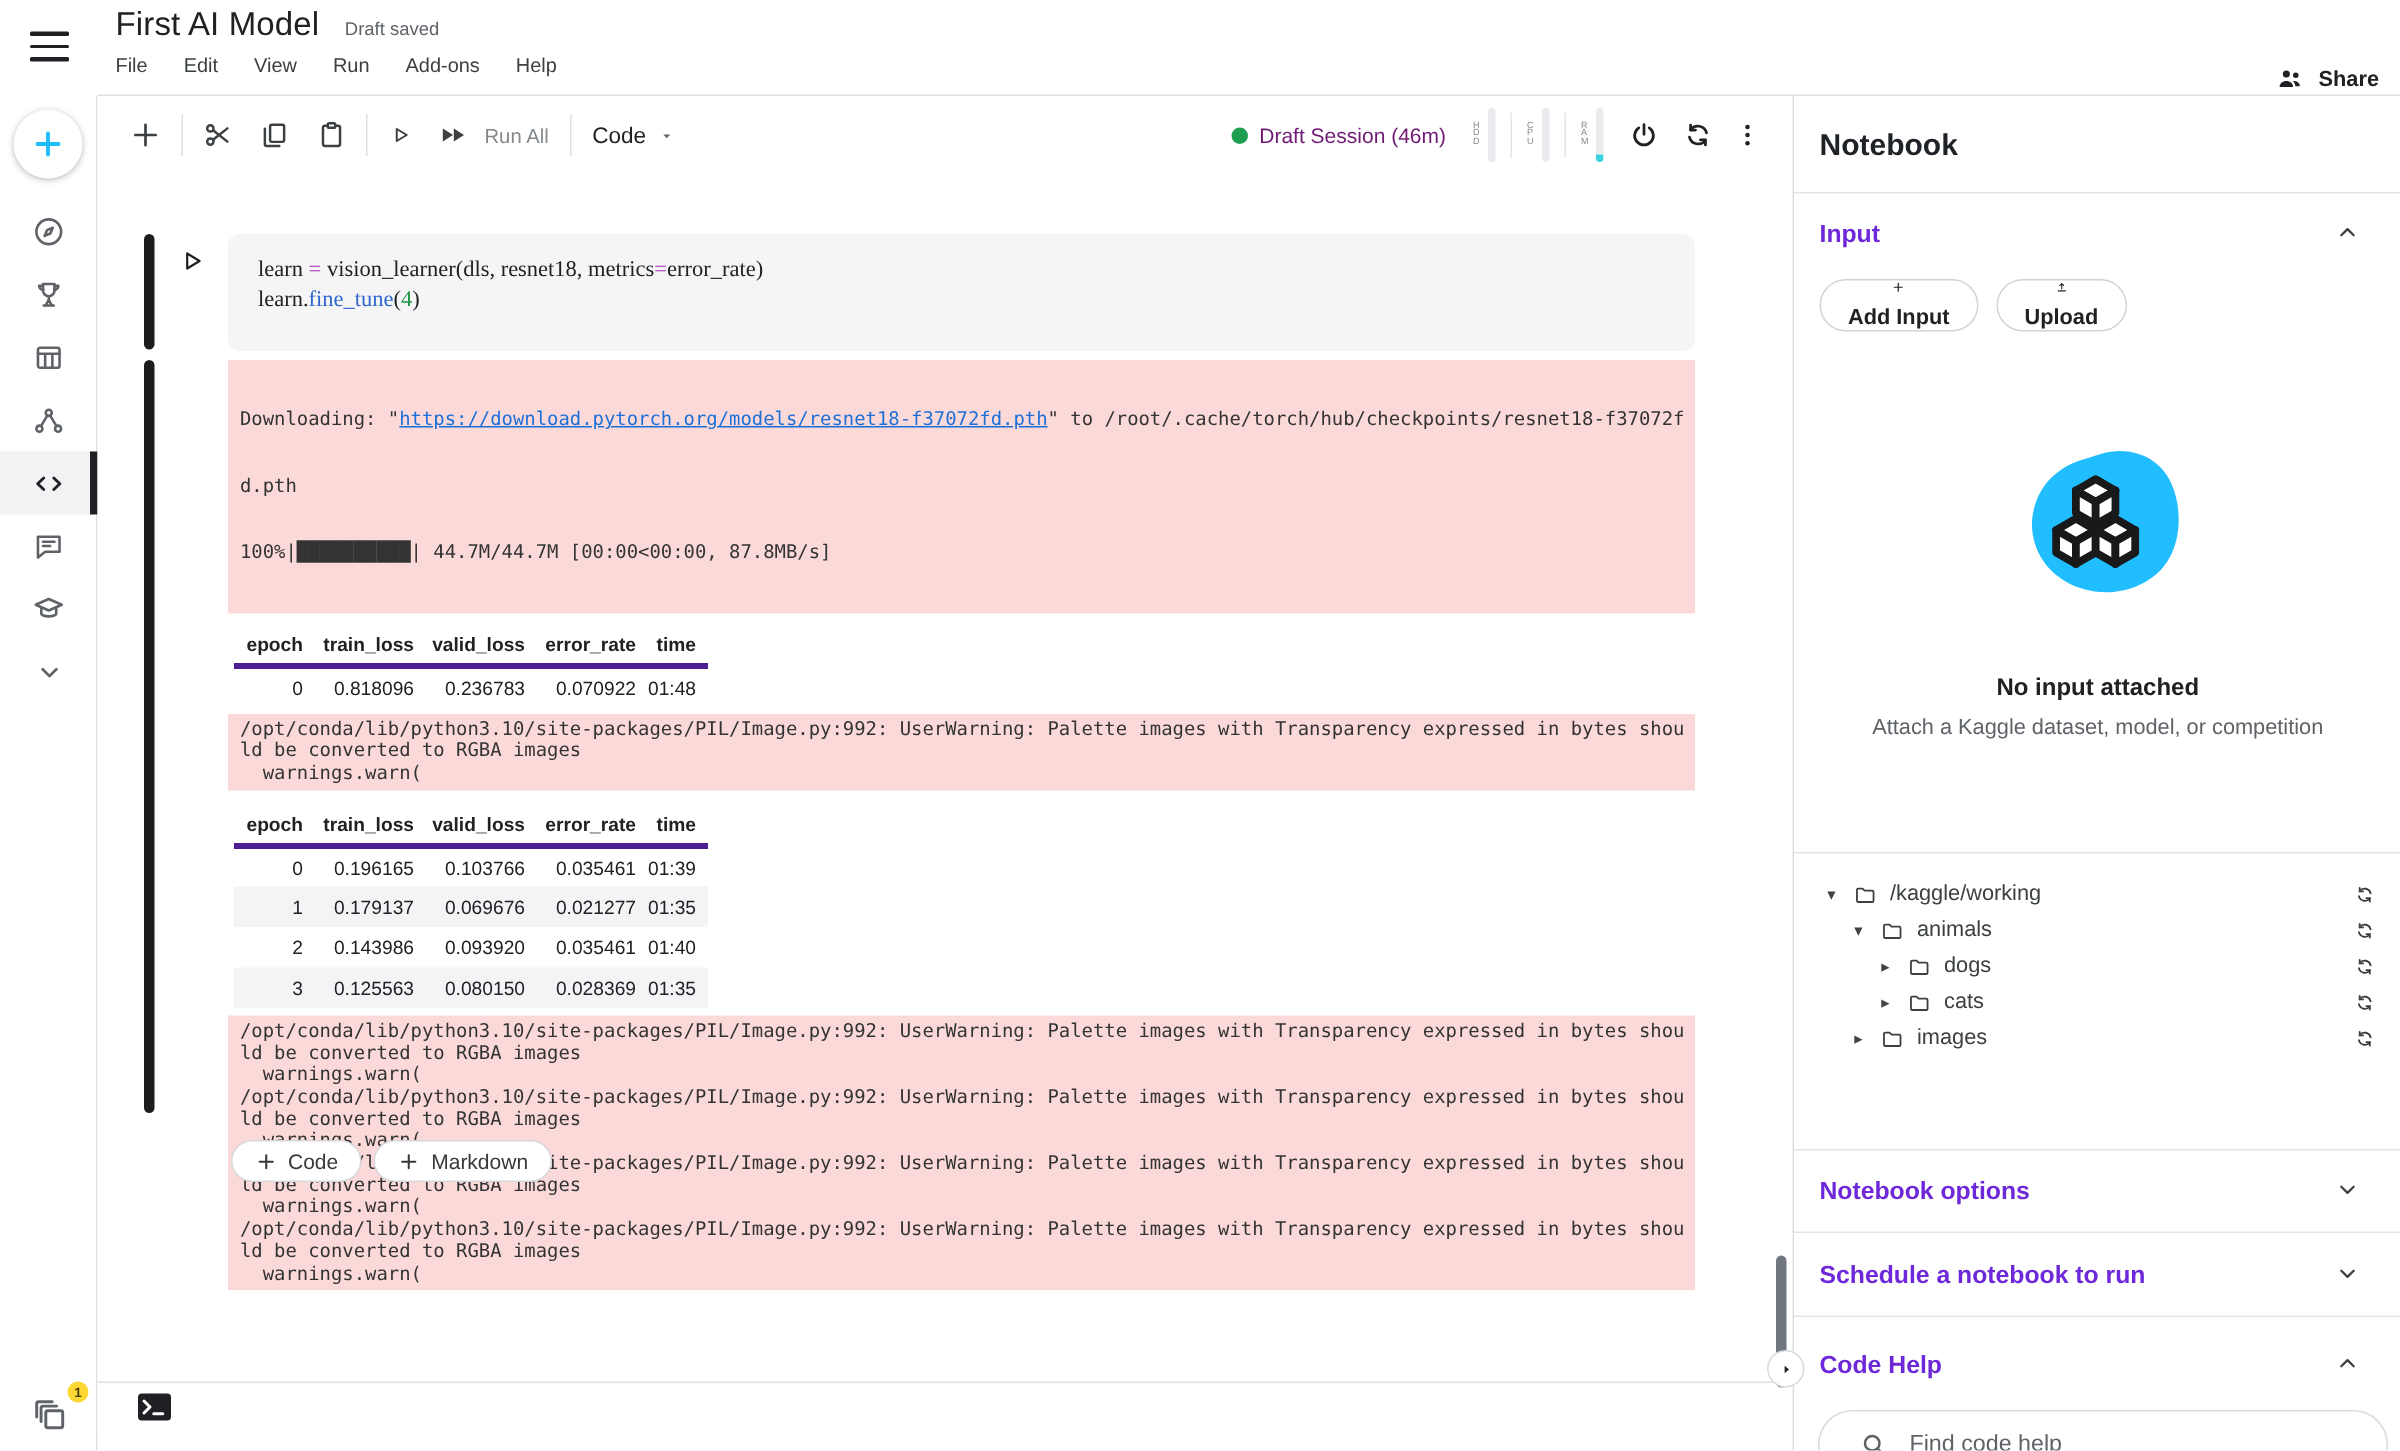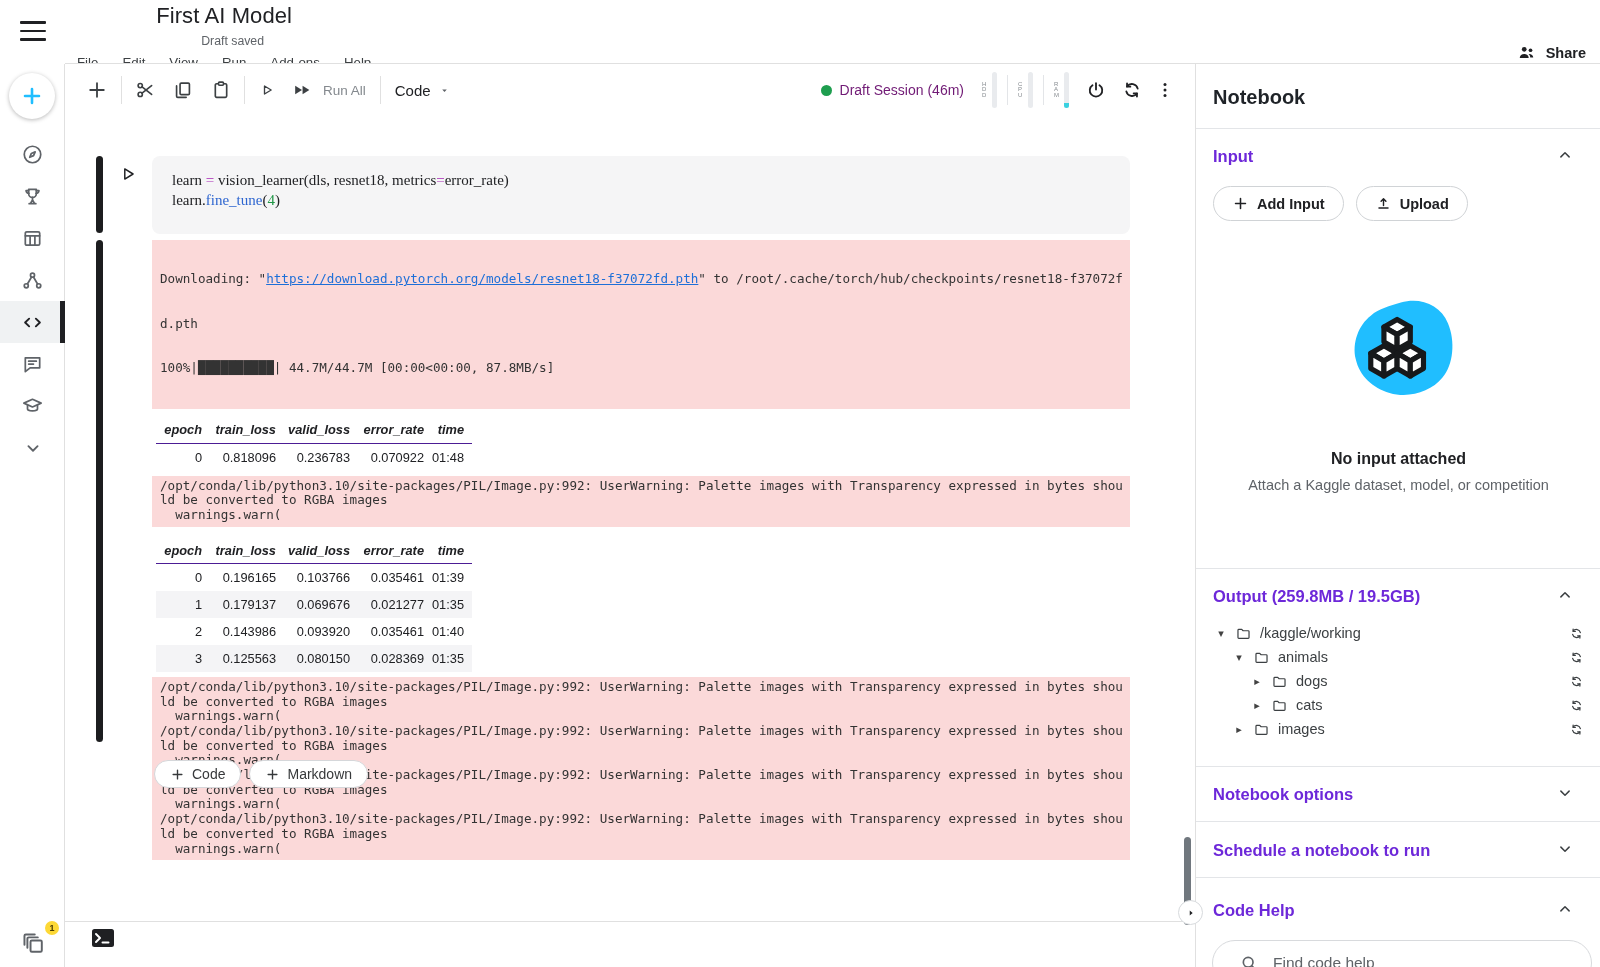--- a/index.html
+++ b/index.html
@@ -10,21 +10,21 @@
   svg.ic { fill:none; stroke:currentColor; stroke-width:1.8; stroke-linecap:round; stroke-linejoin:round; display:block; }
   svg.icf { fill:currentColor; stroke:none; display:block; }
 
   
   .topbar { position:absolute; left:0; top:0; width:1600px; height:63px; background:#fff; }
   .header-border { position:absolute; left:65px; top:63px; right:0; height:1px; background:#e0e0e0; }
   .hamburger { position:absolute; left:20px; top:19px; width:27px; height:24px; background:none; border:none; cursor:pointer;
     display:flex; flex-direction:column; justify-content:space-between; padding:2px 0; }
   .hamburger span { display:block; width:26px; height:2.6px; background:#1f2023; border-radius:1px; }
   .title-block { position:absolute; left:77px; top:3px; }
-  .title-row { display:flex; align-items:center;flex-direction:column; }
+  .title-row { display:flex; align-items:center; }
   .title-row h1 { font-size:22px; font-weight:400; color:#202124; letter-spacing:.1px; }
   .draft-status { margin-left:17px; margin-top:5px; font-size:12.3px; color:#5f6368; }
   .menubar { display:flex; gap:24px; margin-top:7px; font-size:13.3px; color:#3c4043; }
   .menubar span { cursor:pointer; }
   .header-actions { position:absolute; right:14px; top:0; height:63px; display:flex; align-items:flex-end; gap:26px; }
   .share-btn { display:flex; align-items:center; gap:9px; background:none; border:none; font-family:inherit;
     font-size:14.5px; font-weight:700; color:#202124; cursor:pointer; }
   .save-pill { display:flex; align-items:center; height:38px; border-radius:19px; background:#1d1e20; color:#fff;
     padding-left:16px; cursor:pointer; }
   .save-pill .sv-label { margin-left:9px; font-size:14.5px; font-weight:700; }
@@ -72,21 +72,21 @@
   .tk-op { color:#a725b5; }
   .tk-fn { color:#2e66d0; }
   .tk-num { color:#1f9646; }
 
   .outputs { position:absolute; left:87px; top:176px; width:978px; }
   .stderr { background:#fbd9d9; color:#333; font-family:"DejaVu Sans Mono","Liberation Mono",monospace;
     font-size:12.6px; line-height:14.7px; padding:3px 8px 4px; white-space:pre; overflow:hidden; }
   .stderr a { color:#1d6fd8; text-decoration:underline; cursor:pointer; }
   .epoch-table { border-collapse:collapse; margin-left:4px; margin-top:0; font-size:12.8px; color:#202124; }
   .epoch-table th, .epoch-table td { text-align:right; padding:5px 0; height:27px; padding-right:0; }
-  .epoch-table th { font-weight:700; border-bottom:1px solid #4c1d95;font-style:italic; }
+  .epoch-table th { font-weight:700; border-bottom:4px solid #4c1d95; }
   .epoch-table th:nth-child(1), .epoch-table td:nth-child(1) { width:46px; }
   .epoch-table th:nth-child(2), .epoch-table td:nth-child(2) { width:74px; }
   .epoch-table th:nth-child(3), .epoch-table td:nth-child(3) { width:74px; }
   .epoch-table th:nth-child(4), .epoch-table td:nth-child(4) { width:74px; }
   .epoch-table th:nth-child(5), .epoch-table td:nth-child(5) { width:48px; padding-right:8px; }
   .epoch-table.striped tbody tr:nth-child(2n) { background:#f4f4f6; }
   .mt8 { margin-top:8px; } .mt5 { margin-top:5px; } .mt10 { margin-top:10px; }
 
   .add-cell-row { position:absolute; left:89px; top:696px; display:flex; gap:8px; }
   .add-btn { display:flex; align-items:center; gap:7px; height:28px; padding:0 15px; border:1px solid #d5d7da;
@@ -105,21 +105,21 @@
   .rp-header { height:64px; padding:22px 16px 0 17px; }
   .rp-header h2 { font-size:20px; font-weight:600; color:#1f2328; }
   .rp-section { border-top:1px solid #e3e5e8; position:relative; padding:0 16px 0 17px; }
   .rp-row { position:relative; padding-top:17px; }
   .rp-row h3 { font-size:16.5px; font-weight:600; color:#6d28d9; line-height:20px; }
   .chev { position:absolute; right:10px; top:17px; width:18px; height:18px; color:#3c4043; cursor:pointer; }
   .chev.collapsed { transform:rotate(180deg); }
   .sec-input { height:440px; }
   .rp-buttons { display:flex; gap:12px; margin-top:20px; }
   .pill-btn { display:flex; align-items:center; gap:8px; height:35px; padding:0 18px; border:1px solid #d0d3d6;
-    border-radius:18px; background:#fff; font-family:inherit; font-size:14.5px; font-weight:600; color:#202124; cursor:pointer; }
+    border-radius:18px; background:#fff; font-family:inherit; font-size:14.5px; font-weight:600; color:#202124; cursor:pointer;flex-direction:column; }
   .empty-state { text-align:center; }
   .cubes-art { margin:74px auto 0; display:block; }
   .es-title { margin-top:27px; font-size:16px; font-weight:700; color:#202124; }
   .es-sub { margin-top:9px; font-size:14.5px; color:#5f6368; }
   .sec-output { height:198px; }
   .tree { margin-top:15px; }
   .tree-row { display:flex; align-items:center; height:24px; cursor:pointer; }
   .caret { width:16px; font-size:11px; color:#424242; text-align:center; }
   .i-folder { width:17px; height:17px; color:#3c4043; margin-left:6px; }
   .tree-label { margin-left:8px; font-size:14.5px; color:#3c4043; }
@@ -501,26 +501,20 @@
               <path d="M14-8L0 0v16l14-8z" fill="#fff"></path>
             </g>
         </g>
       </svg>
       <div class="es-title">No input attached</div>
       <div class="es-sub">Attach a Kaggle dataset, model, or competition</div>
     </div>
   </section>
 
   <section class="rp-section sec-output">
-    <div class="rp-row">
-      <h3>Output (259.8MB / 19.5GB)</h3>
-      <svg class="chev ic" viewBox="0 0 24 24" style="stroke-width:2">
-          <path d="M6.5 14.5l5.5-5.5 5.5 5.5"></path>
-        </svg>
-    </div>
     <div class="tree">
         <div class="tree-row" style="padding-left: 0px;">
           <span class="caret">▾</span>
           <svg class="ic i-folder" viewBox="0 0 24 24" style="stroke-width:1.7">
             <path d="M4.2 7.4c0-.7.5-1.2 1.2-1.2h4.1l1.9 1.9h7.2c.7 0 1.2.5 1.2 1.2v8.3c0 .7-.5 1.2-1.2 1.2H5.4c-.7 0-1.2-.5-1.2-1.2z"></path>
           </svg>
           <span class="tree-label">/kaggle/working</span>
           <svg class="ic i-sync" viewBox="0 0 24 24" style="stroke-width:2">
             <path d="M18.2 10.5a6.5 6.5 0 0 0-11.6-2.3"></path>
             <path d="M6.6 4.8v3.6h3.6"></path>

